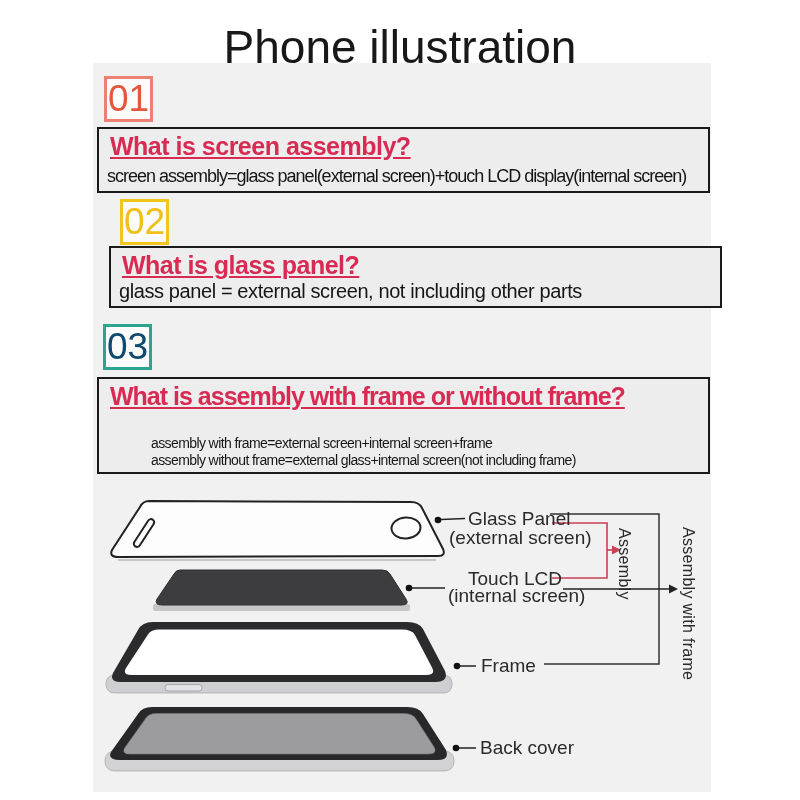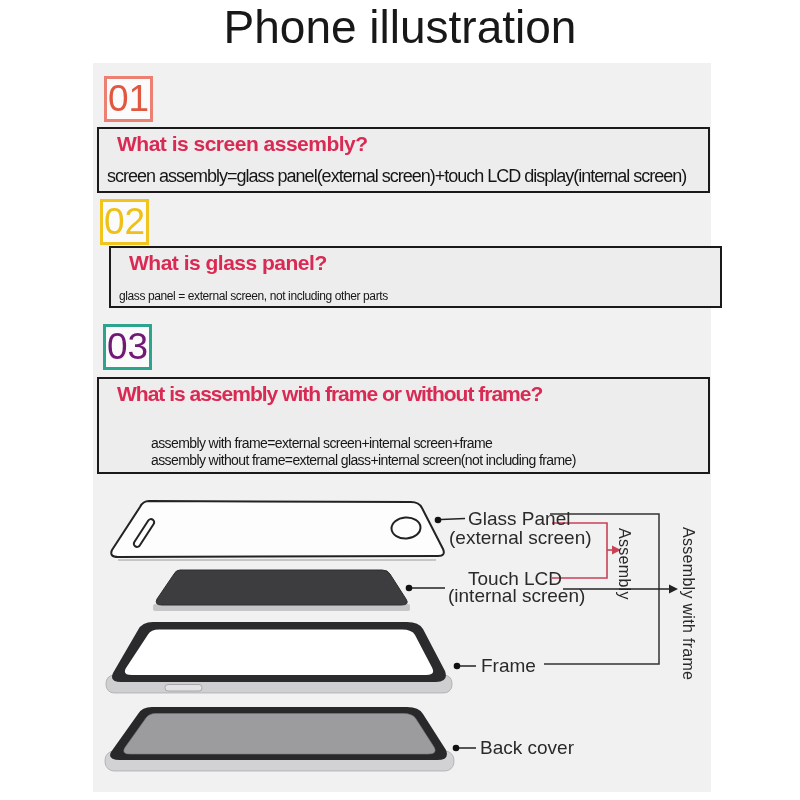--- a/index.html
+++ b/index.html
@@ -1,32 +1,32 @@
 <!DOCTYPE html>
 <html><head>
 <meta charset="utf-8">
 <style>
   html,body{margin:0;padding:0;}
   body{width:800px;height:800px;background:#ffffff;font-family:"Liberation Sans",sans-serif;}
   .page{position:relative;width:800px;height:800px;overflow:hidden;background:#ffffff;}
   .panel{position:absolute;left:93px;top:63px;width:618px;height:729px;background:#f1f1f1;}
-  .page-title{position:absolute;left:0;top:0;width:800px;text-align:center;font-size:46px;font-weight:400;color:#181818;margin:0;padding-top:0;letter-spacing:0px;}
+  .page-title{position:absolute;left:0;top:0;width:800px;text-align:center;font-size:46px;font-weight:400;color:#181818;margin:0;padding-top:20px;letter-spacing:0px;}
   .num-box{position:absolute;box-sizing:border-box;width:49px;height:46px;border:3px solid #c2410c;background:#fbfbfb;text-align:center;font-size:37px;line-height:40px;font-weight:400;}
   .qa-box{position:absolute;box-sizing:border-box;width:613px;border:2px solid #1a1a1a;background:#ededed;}
-  .question{font-weight:bold;font-size:21px;margin:3px 0 0 18px;letter-spacing:-0.5px;white-space:nowrap;}
+  .question{font-weight:bold;font-size:25px;margin:3px 0 0 11px;letter-spacing:-0.5px;white-space:nowrap;text-decoration:underline;}
   .answers{position:absolute;left:8px;bottom:3px;color:#161616;line-height:1.2;white-space:nowrap;}
   .qa-1{left:97px;top:127px;height:66px;}
   .qa-2{left:109px;top:246px;height:62px;}
   .qa-3{left:97px;top:377px;height:97px;}
   .qa-1 .answers{font-size:18px;letter-spacing:-1px;margin-top:36px;}
-  .qa-2 .answers{font-size:12px;letter-spacing:-0.4px;}
+  .qa-2 .answers{font-size:20px;letter-spacing:-0.4px;}
   .qa-3 .answers{font-size:14px;letter-spacing:-0.6px;margin-left:44px;}
   .qa-3 .question{letter-spacing:-1px;}
   .num-1{left:104px;top:76px;}
-  .num-2{left:100px;top:199px;}
+  .num-2{left:120px;top:199px;}
   .num-3{left:103px;top:324px;}
   .diagram{position:absolute;left:93px;top:480px;}
   .dlabel{font-size:19px;fill:#2a2a2a;}
   .vlabel{font-size:16px;fill:#2a2a2a;letter-spacing:0.3px;}
 </style>
 </head>
 <body>
 
 <div class="page">
 
@@ -47,21 +47,21 @@
   <div class="num-box num-2" style="border-color: rgb(242, 197, 29); color: rgb(238, 192, 24);">
     <span>02</span>
   </div>
   <div class="qa-box qa-2">
     <div class="question" style="color: rgb(217, 42, 84);">What is glass panel?</div>
     <div class="answers">
       <div>glass panel = external screen, not including other parts</div>
     </div>
   </div>
 
-  <div class="num-box num-3" style="border-color: rgb(45, 165, 142); color: #701a75;">
+  <div class="num-box num-3" style="border-color: rgb(45, 165, 142); color: #0c4a6e;">
     <span>03</span>
   </div>
   <div class="qa-box qa-3">
     <div class="question" style="color: rgb(217, 42, 84);">What is assembly with frame or without frame?</div>
     <div class="answers">
       <div>assembly with frame=external screen+internal screen+frame</div>
       <div>assembly without frame=external glass+internal screen(not including frame)</div>
     </div>
   </div>
 

